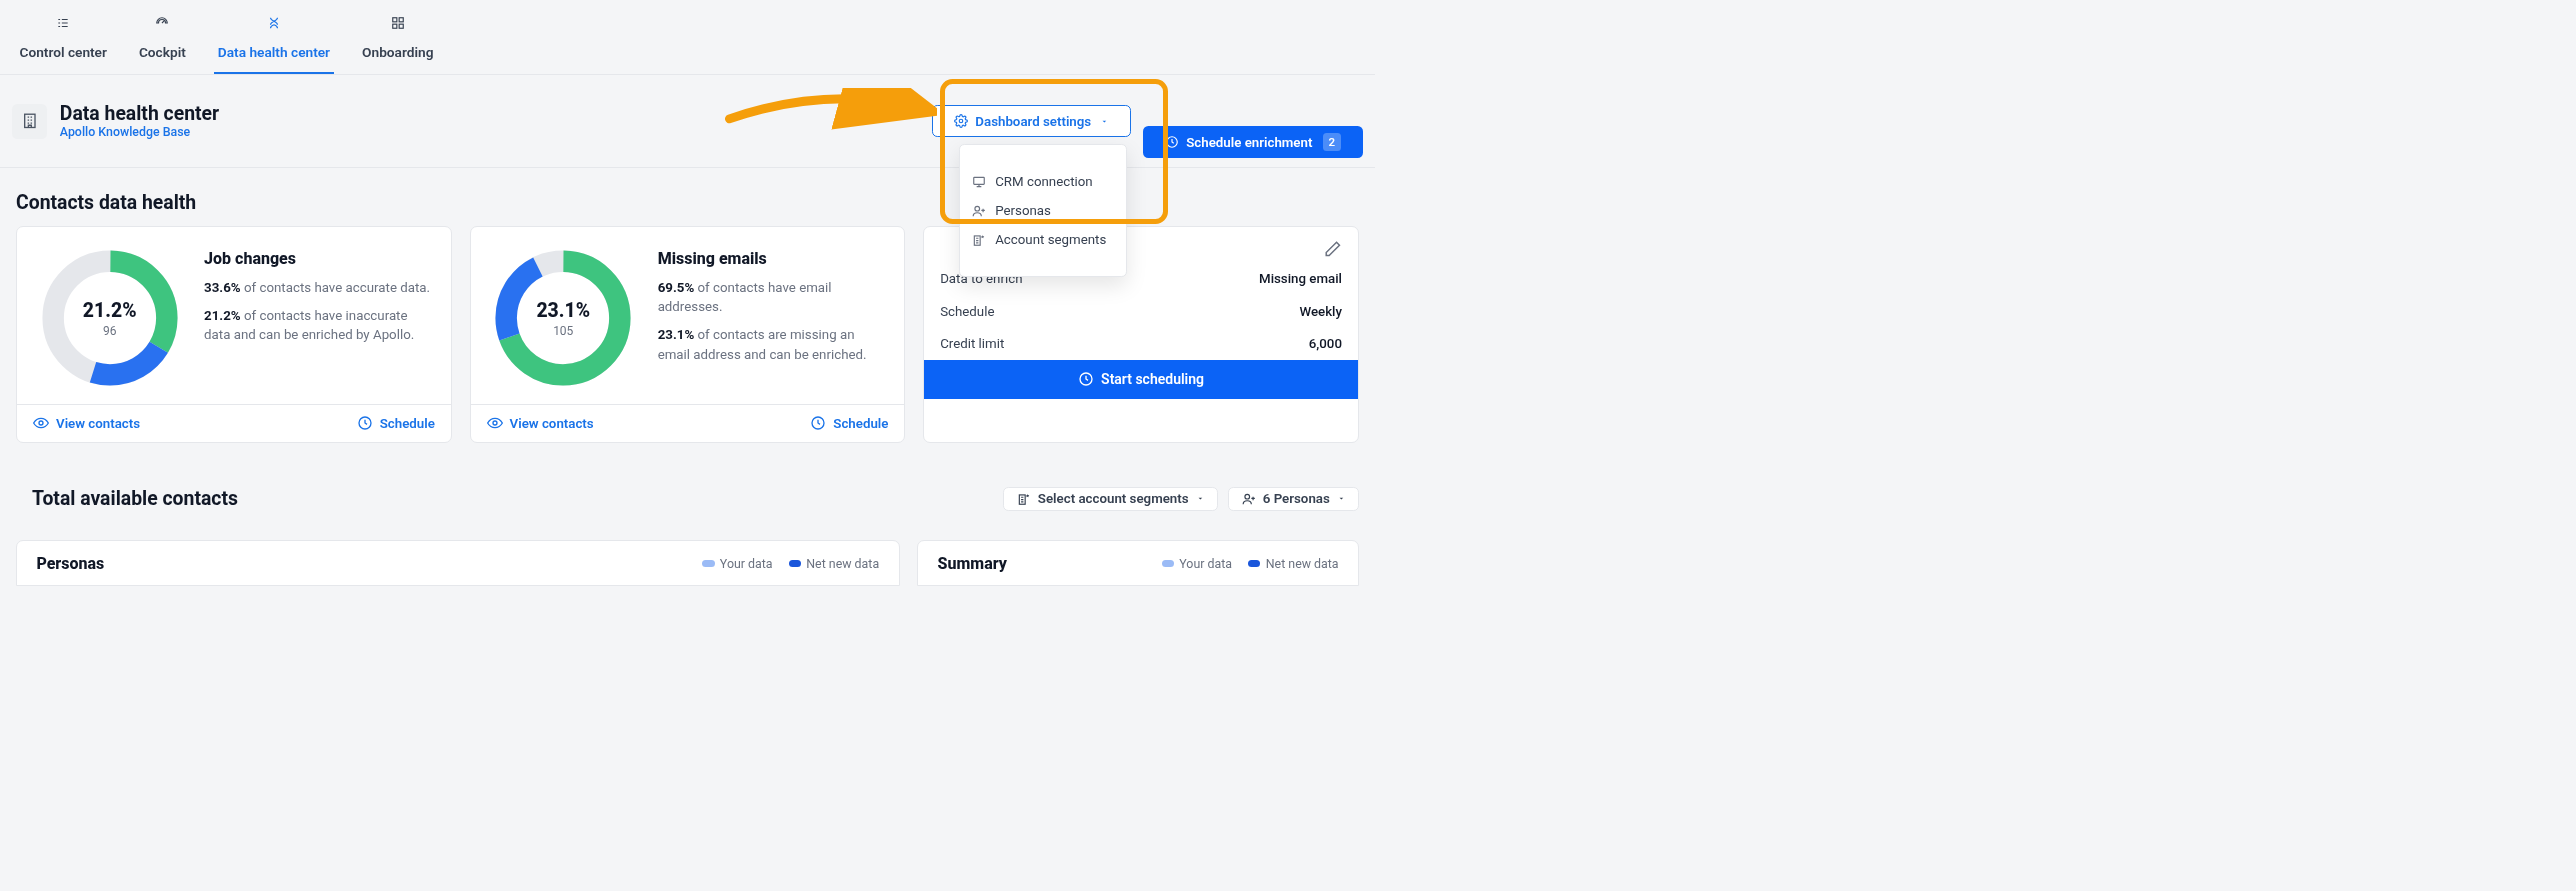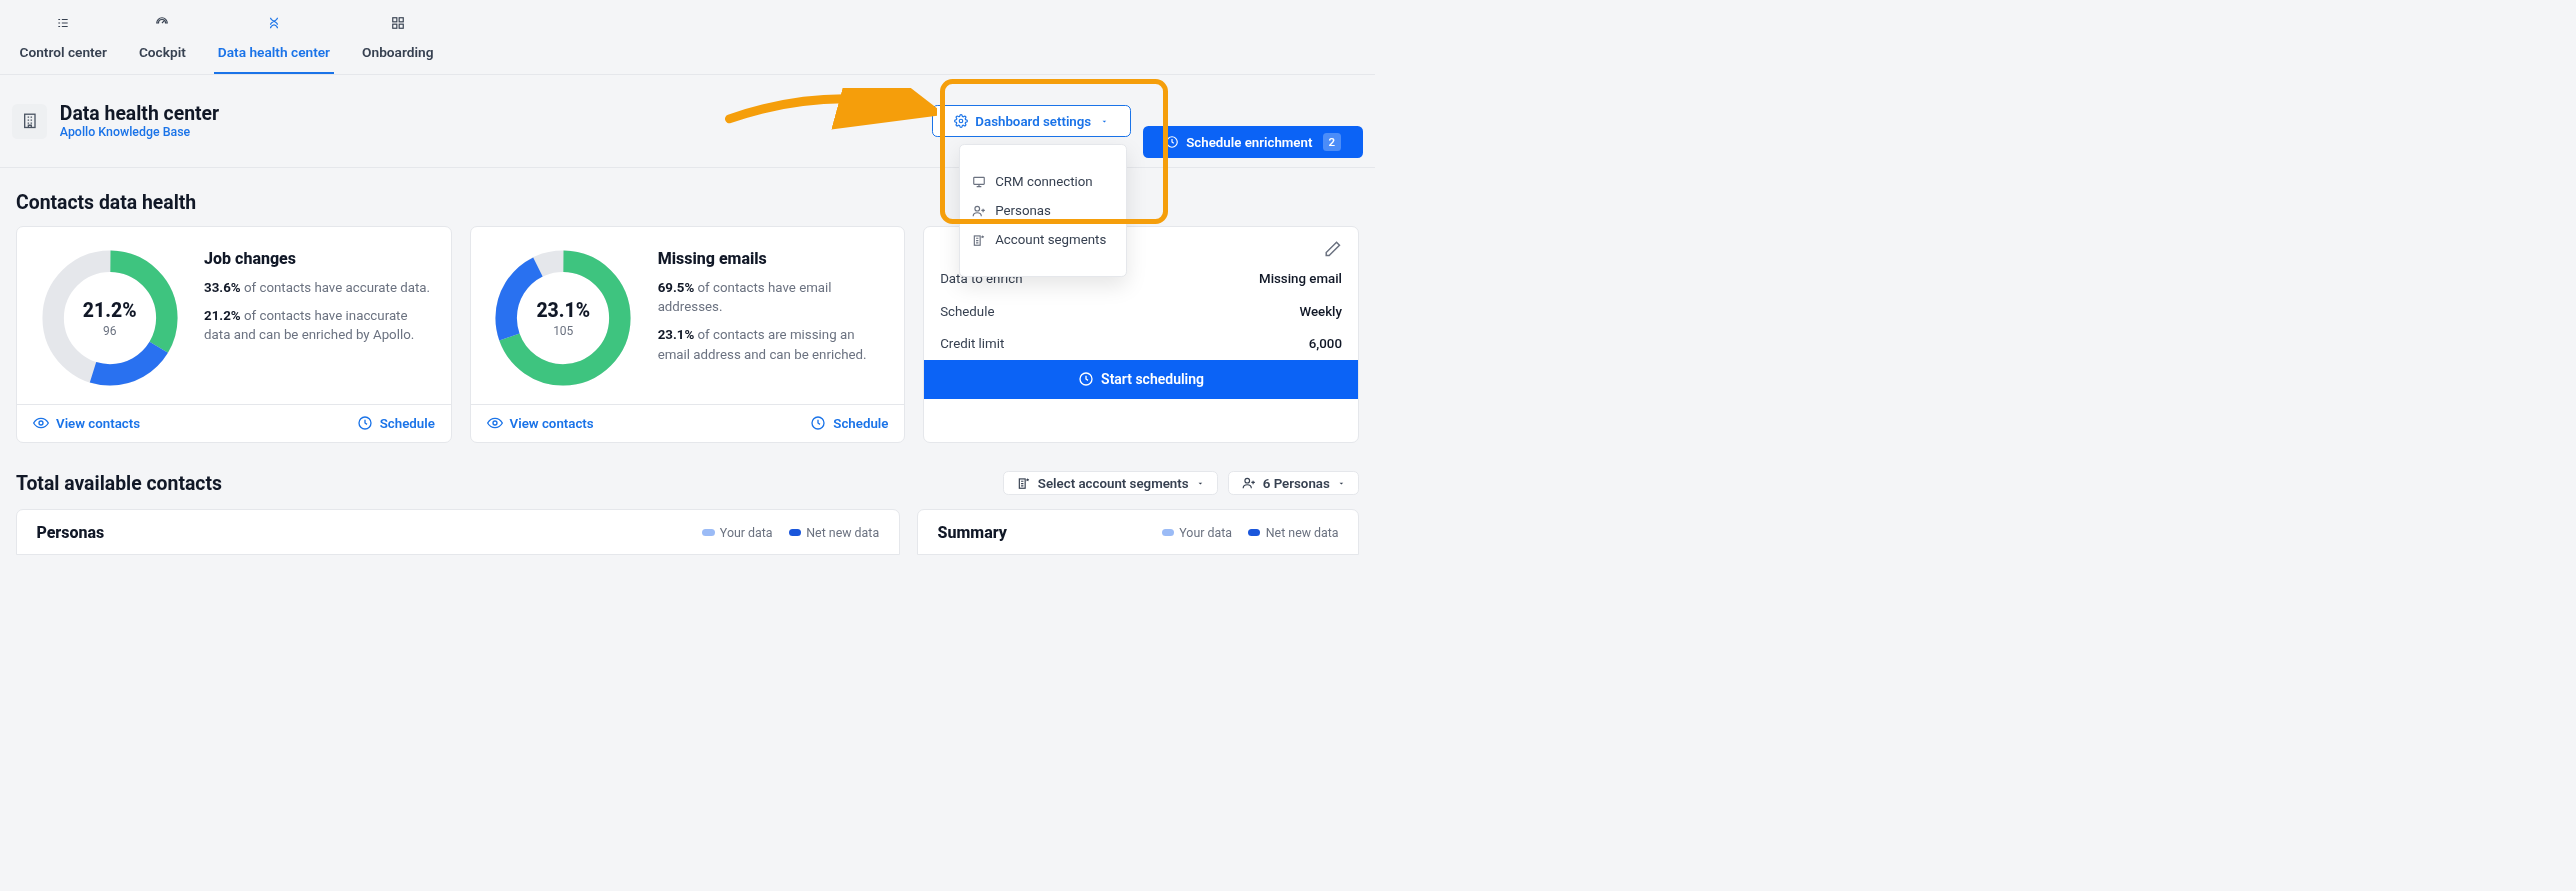--- a/index.html
+++ b/index.html
@@ -514,21 +514,21 @@
               <path d="M12 7v5l3 2"></path>
             </svg>
         </span>
         <span>Start scheduling</span>
       </div>
     </div>
   </div>
 </div>
 
 <div class="tac-row">
-  <div class="section-title" style="margin:0">Total available contacts</div>
+  <div class="section-title" style="margin:16px">Total available contacts</div>
   <div style="display:flex;gap:10.6px;">
     <div class="white-btn">
       <span class="icon">
         <svg width="14" height="14" viewBox="0 0 24 24" fill="none" stroke="currentColor" stroke-width="2">
             <rect x="4" y="5" width="10" height="16"></rect>
             <path d="M7 9h4M7 13h4M7 17h4"></path>
             <path d="M18 3l1 2 2 .3-1.5 1.5.4 2.2-1.9-1-1.9 1 .4-2.2L16 5.3 18 5z" fill="currentColor" stroke="none"></path>
           </svg>
       </span>
       <span>Select account segments</span>

